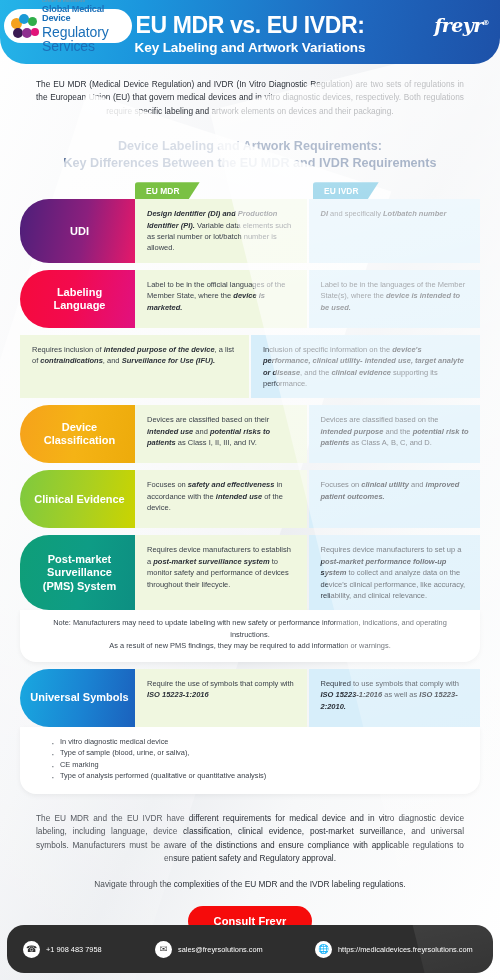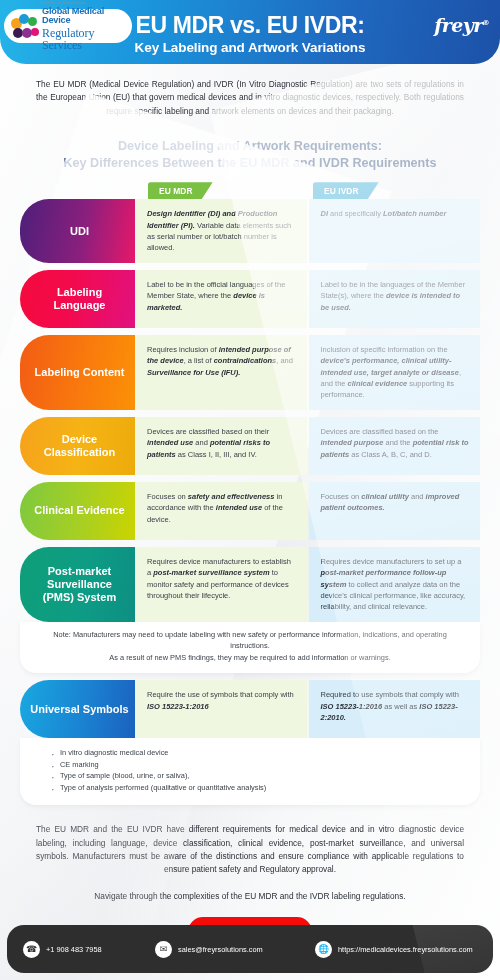--- a/index.html
+++ b/index.html
@@ -55,21 +55,21 @@
   .logo-dots .d { position: absolute; border-radius: 50%; }
   .d1 { width: 11px; height: 11px; left: 0;  top: 5px;  background: #f5a11e; }
   .d2 { width: 10px; height: 10px; left: 8px; top: 1px; background: #1b9ad6; }
   .d3 { width: 9px;  height: 9px;  left: 17px; top: 4px; background: #2fae4a; }
   .d4 { width: 10px; height: 10px; left: 2px; top: 15px; background: #3a1a52; }
   .d5 { width: 10px; height: 10px; left: 11px; top: 15px; background: #8e2f8f; }
   .d6 { width: 8px;  height: 8px;  left: 20px; top: 15px; background: #e2147a; }
   .logo-text { margin-left: 5px; line-height: 1; }
   .logo-coe { font-size: 4.2px; color: #8f8f93; letter-spacing: .25px; display:block; }
   .logo-main { font-size: 9.2px; font-weight: bold; color: #1b6fb8; display:block; margin-top: 1.5px; letter-spacing: -.2px; }
-  .logo-sub  { font-size: 12px; color: #1b6fb8; display:block; margin-top: 1px; letter-spacing: -.1px; font-family: Liberation Serif, serif; }
+  .logo-sub  { font-size: 14px; color: #1b6fb8; display:block; margin-top: 1px; letter-spacing: -.1px; }
 
   .header-titles { position: absolute; left: 0; right: 0; top: 13px; text-align: center; }
   .h-title {
     font-size: 23px; font-weight: bold; color: #fff;
     letter-spacing: -.4px; line-height: 1.05;
   }
   .h-sub {
     font-size: 13.5px; font-weight: bold; color: #fff;
     margin-top: 3px; letter-spacing: -.1px;
   }
@@ -105,21 +105,21 @@
   .badge {
     position: absolute; top: 0;
     height: 17px;
     color: #fff; font-size: 8.4px; font-weight: bold;
     display: flex; align-items: center;
     padding-left: 11px; padding-right: 20px;
     letter-spacing: .1px;
     border-top-left-radius: 3px;
     clip-path: polygon(0 0, 100% 0, calc(100% - 11px) 100%, 0 100%);
   }
-  .badge-mdr  { left: 128px; background: #7ac143; }
+  .badge-mdr  { left: 115px; background: #7ac143; }
   .badge-ivdr { left: 293px; background: #1ba0d0; }
 
   .row { position: relative; margin-bottom: 7px; }
   .row-main { display: flex; align-items: stretch; min-height: 58px; }
 
   .lbl {
     position: relative; z-index: 3;
     flex: 0 0 115px;
     border-top-left-radius: 29px;
     border-bottom-left-radius: 29px;
@@ -256,21 +256,20 @@
         </div>
         <div class="row">
           <div class="row-main">
             <div class="lbl g-lang">Labeling Language</div>
             <div class="cell cell-mdr">Label to be in the official languages of the Member State, where the <b>device is marketed.</b></div>
             <div class="cell cell-ivdr">Label to be in the languages of the Member State(s), where the <b>device is intended to be used.</b></div>
           </div>
         </div>
         <div class="row">
           <div class="row-main">
-            <div class="lbl g-cont">Labeling Content</div>
             <div class="cell cell-mdr">Requires inclusion of <b>intended purpose of the device</b>, a list of <b>contraindications</b>, and <b>Surveillance for Use (IFU).</b></div>
             <div class="cell cell-ivdr">Inclusion of specific information on the <b>device's performance, clinical utility- intended use, target analyte or disease</b>, and the <b>clinical evidence</b> supporting its performance.</div>
           </div>
         </div>
         <div class="row">
           <div class="row-main">
             <div class="lbl g-clas">Device Classification</div>
             <div class="cell cell-mdr">Devices are classified based on their <b>intended use</b> and <b>potential risks to patients</b> as Class I, II, III, and IV.</div>
             <div class="cell cell-ivdr">Devices are classified based on the <b>intended purpose</b> and the <b>potential risk to patients</b> as Class A, B, C, and D.</div>
           </div>
@@ -292,22 +291,22 @@
         </div>
         <div class="row">
           <div class="row-main">
             <div class="lbl g-sym">Universal Symbols</div>
             <div class="cell cell-mdr">Require the use of symbols that comply with <b>ISO 15223-1:2016</b></div>
             <div class="cell cell-ivdr">Required to use symbols that comply with <b>ISO 15223-1:2016</b> as well as <b>ISO 15223-2:2010.</b></div>
           </div>
           <div class="note note-left">
             <ul>
               <li>In vitro diagnostic medical device</li>
+              <li>Type of sample (blood, urine, or saliva),</li>
               <li>CE marking</li>
-              <li>Type of sample (blood, urine, or saliva),</li>
               <li>Type of analysis performed (qualitative or quantitative analysis)</li>
             </ul>
           </div>
         </div>
       </div>
   </div>
 
   <p class="outro">The EU MDR and the EU IVDR have different requirements for medical device and in vitro diagnostic device labeling, including language, device classification, clinical evidence, post-market surveillance, and universal symbols. Manufacturers must be aware of the distinctions and ensure compliance with applicable regulations to ensure patient safety and Regulatory approval.</p>
   <p class="outro2">Navigate through the complexities of the EU MDR and the IVDR labeling regulations.</p>
 

